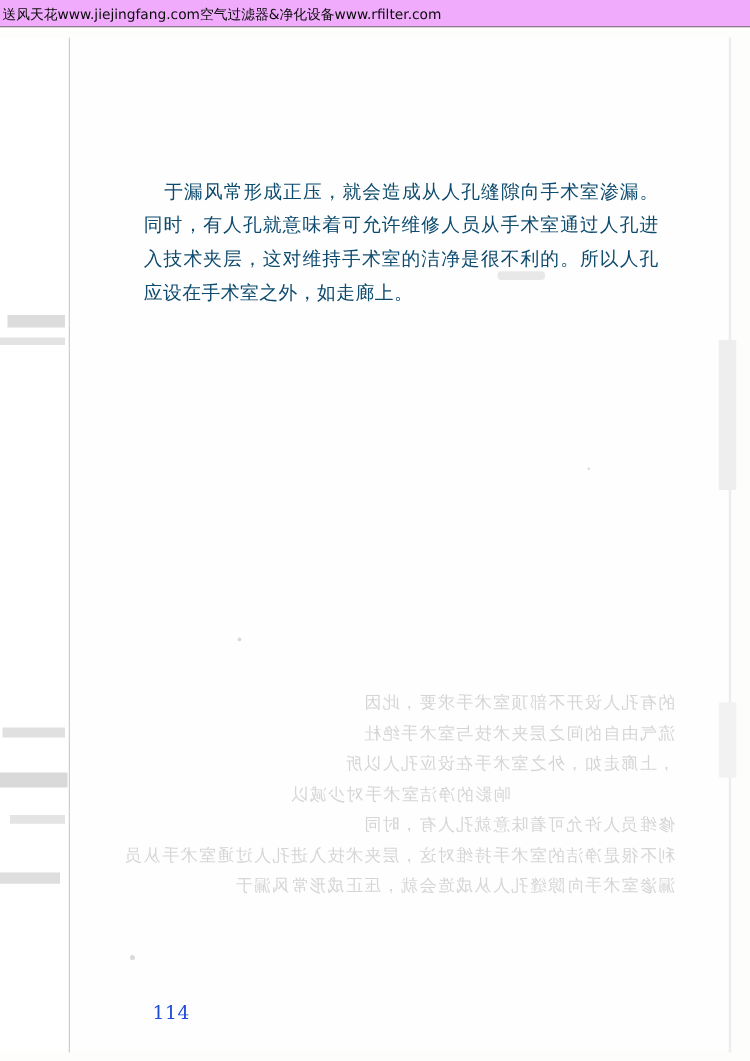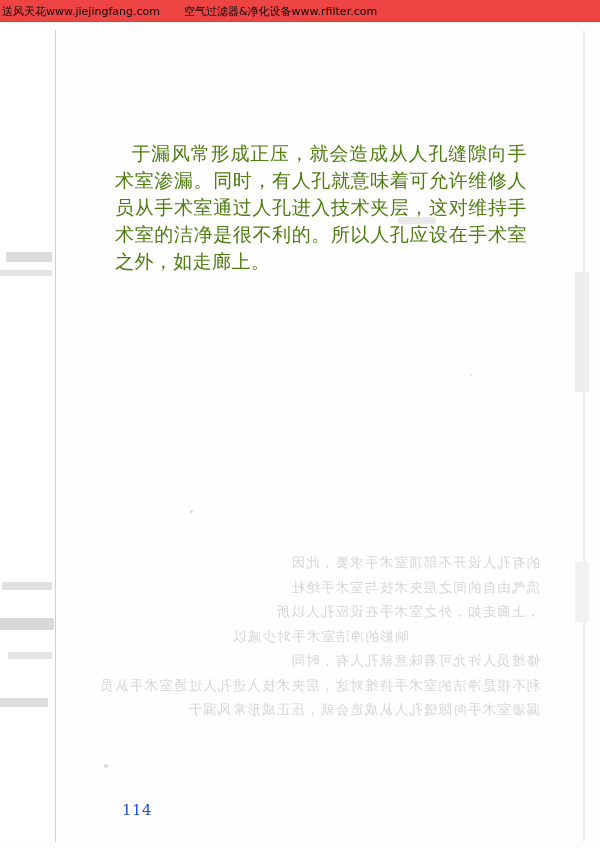--- a/index.html
+++ b/index.html
@@ -15,37 +15,36 @@
     overflow: hidden;
   }
 
   
   .banner {
     position: absolute;
     top: 0;
     left: 0;
     width: 600px;
     height: 22px;
-    background: #ef4444;
+    background: #f0abfc;
     display: flex;
     align-items: center;
     white-space: nowrap;
     overflow: hidden;
   }
   .banner .bn-text {
     font-family: "DejaVu Sans", sans-serif;
     font-size: 11px;
     color: #0a0a0a;
     letter-spacing: 0px;
   }
   .banner .bn-left {
     margin-left: 2px;
   }
   .banner .bn-right {
-    margin-left: 24px;
   }
   .banner-rule {
     position: absolute;
     top: 21px;
     left: 0;
     width: 600px;
     height: 1px;
     background: #6e6e6e;
   }
 
@@ -116,23 +115,23 @@
   .right-blotch.b1 { top: 250px; height: 120px; }
   .right-blotch.b2 { top: 540px; height: 60px; background:#f2f2f2; }
 
   
   .paragraph {
     position: absolute;
     top: 118px;
     left: 115px;
     width: 412px;
     font-family: "DejaVu Sans", "Liberation Sans", sans-serif;
-    font-size: 19px;
+    font-size: 15px;
     line-height: 27px;
-    color: #4d7c0f;
+    color: #0c4a6e;
     letter-spacing: 0.4px;
     text-align: justify;
     text-justify: inter-ideograph;
   }
   .paragraph .indent {
     display: inline-block;
     width: 16px;
   }
 
   

